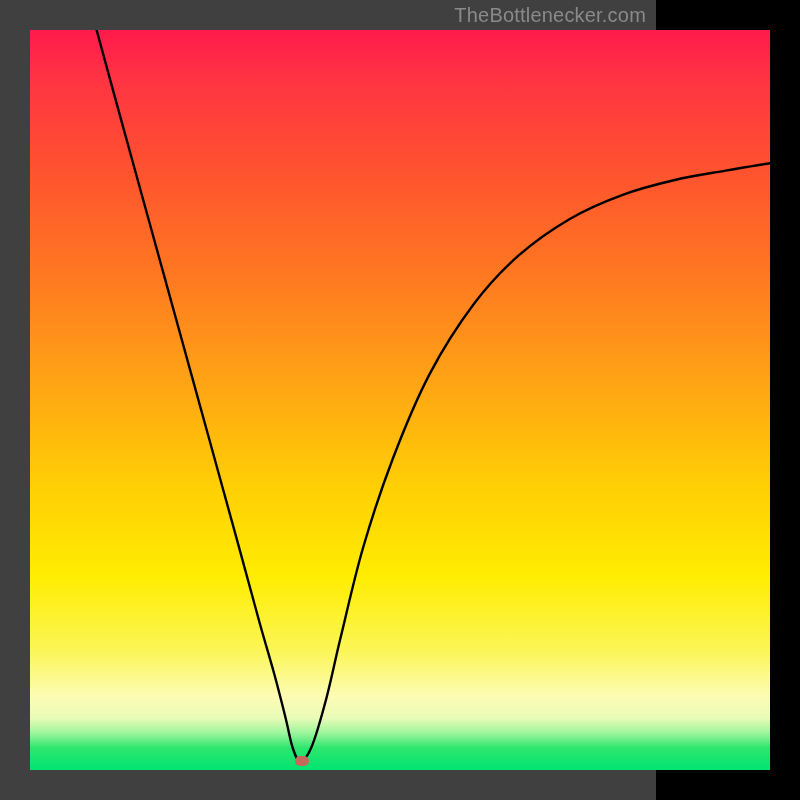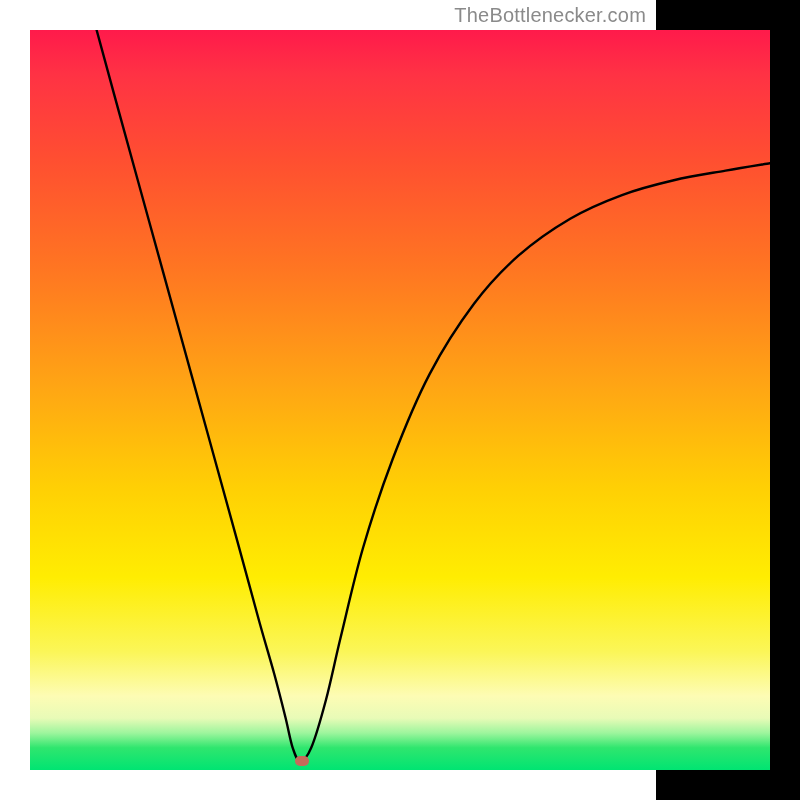--- a/index.html
+++ b/index.html
@@ -8,21 +8,21 @@
     width: 800px;
     height: 800px;
     overflow: hidden;
     background: #000;
     font-family: Arial, Helvetica, sans-serif;
   }
   .frame {
     position: relative;
     width: 656px;
     height: 800px;
-    background: #ffffff;
+    background: #404040;
   }
   .plot-area {
     position: absolute;
     left: 30px;
     top: 30px;
     width: 740px;
     height: 740px;
     
     background: linear-gradient(
       to bottom,

